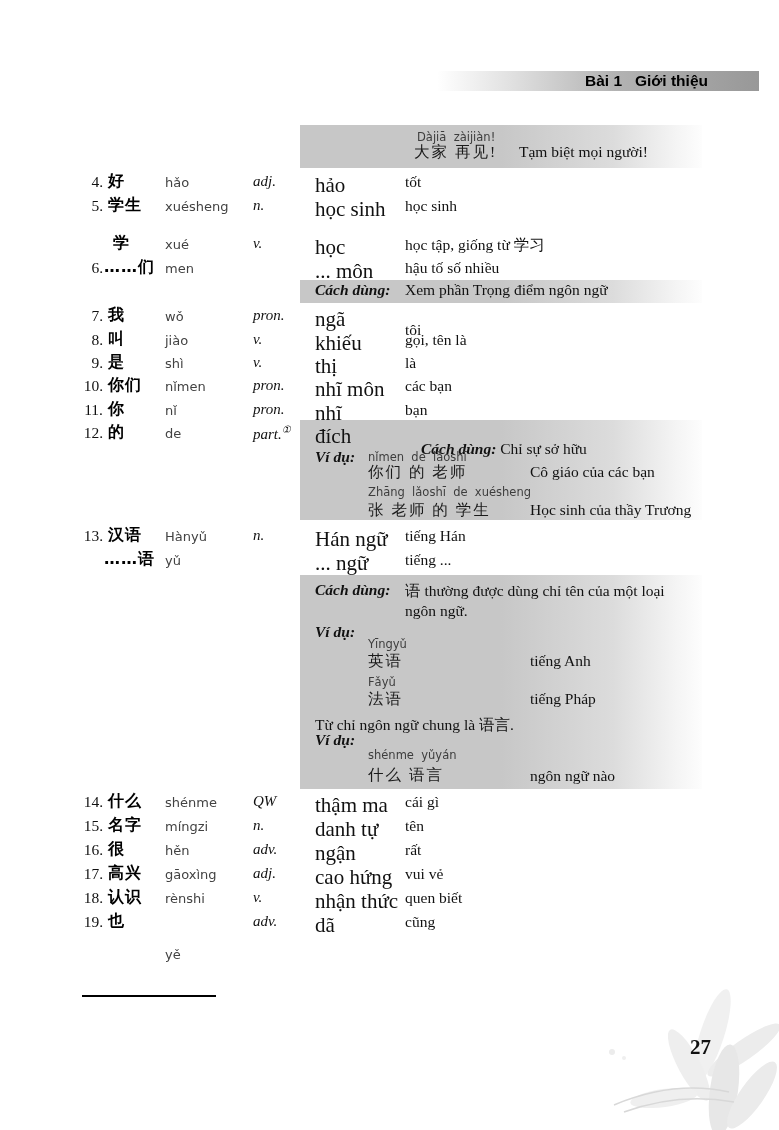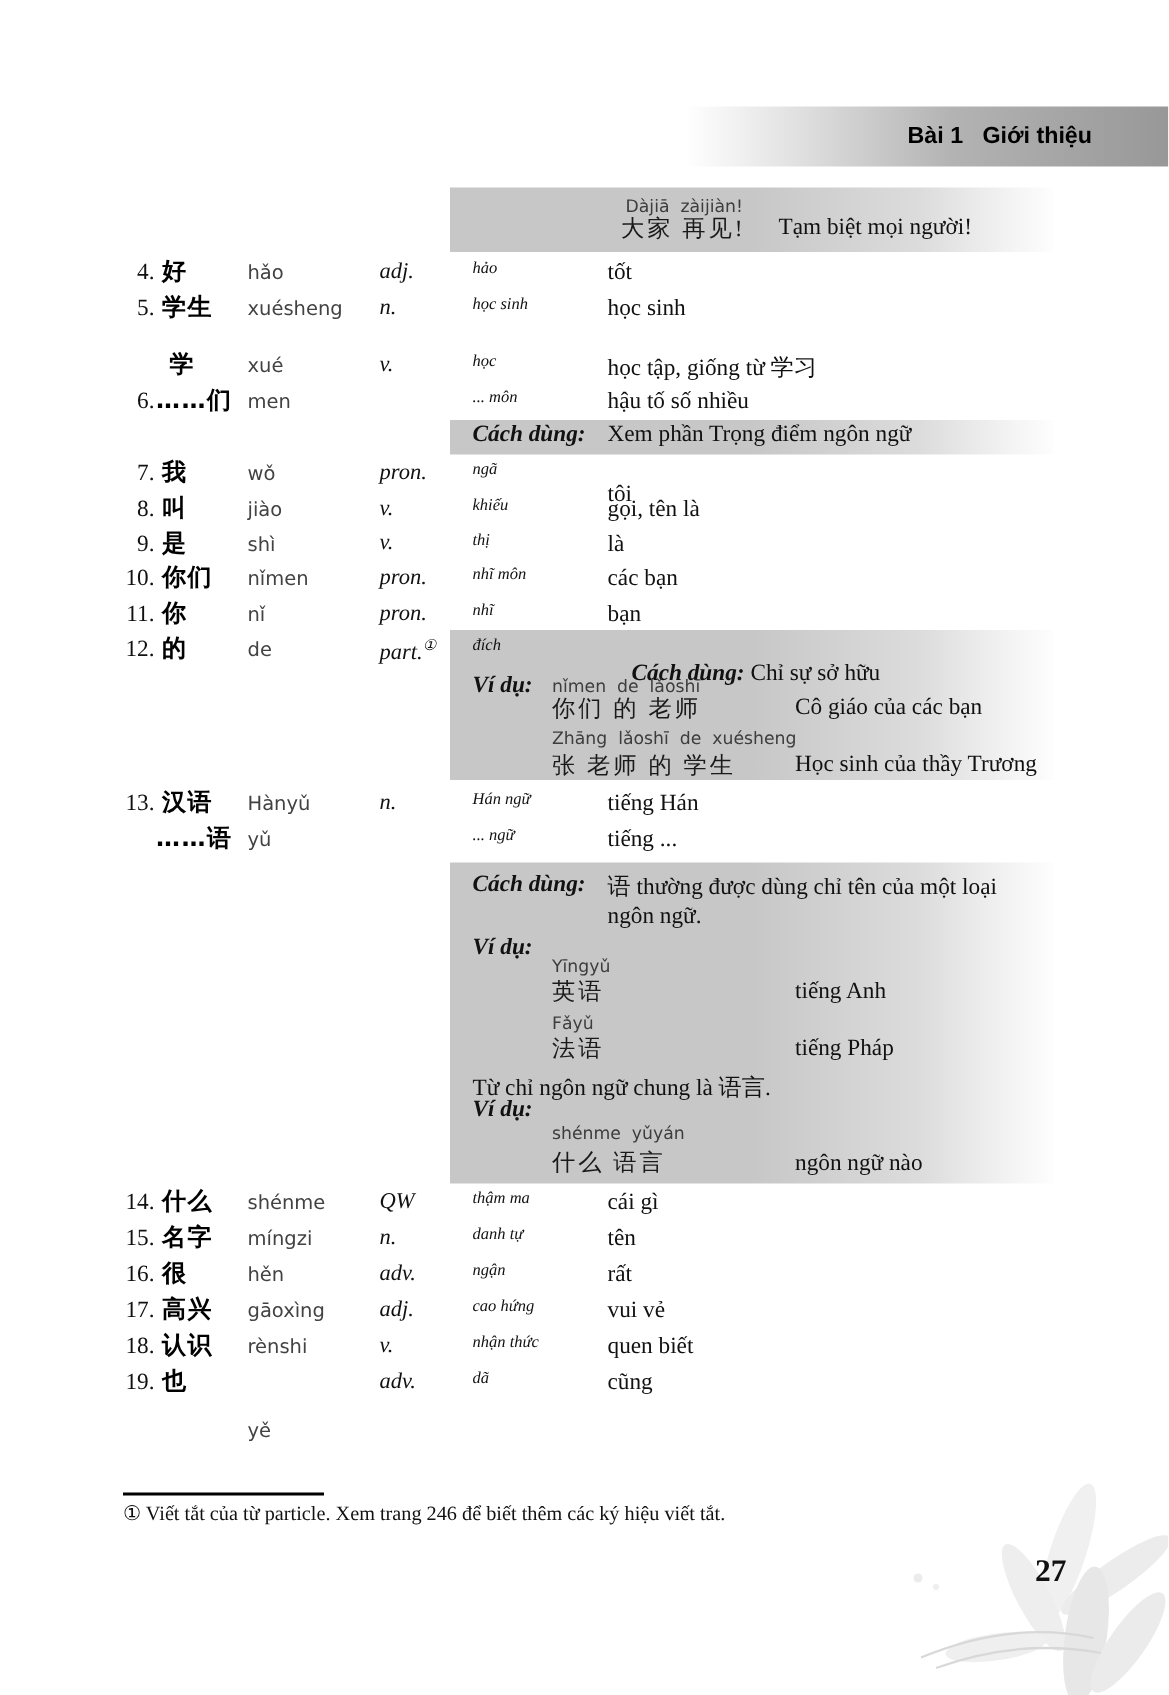--- a/index.html
+++ b/index.html
@@ -1,33 +1,33 @@
 <!DOCTYPE html>
 <html><head>
 <meta charset="utf-8">
 <style>
   html,body{margin:0;padding:0;background:#fff;}
   #page{position:relative;width:779px;height:1130px;background:#fff;overflow:hidden;
         font-family:"Liberation Serif",serif;color:#111;}
   .abs{position:absolute;white-space:pre;}
   
-  #header-band{position:absolute;left:457px;top:71px;width:322px;height:40px;
+  #header-band{position:absolute;left:437px;top:71px;width:322px;height:20px;
       background:linear-gradient(to right,#ffffff 0%,#e2e2e2 22%,#b3b3b3 55%,#989898 100%);
       display:flex;align-items:center;}
   #header-band .title{padding-left:148px;font-family:"Liberation Sans",sans-serif;
       font-weight:bold;font-size:15.5px;color:#000;white-space:pre;}
   
   .graybox{position:absolute;left:300px;width:402px;z-index:0;
       background:linear-gradient(to right,#c7c7c7 0%,#c7c7c7 50%,#dcdcdc 78%,#f5f5f5 94%,#fdfdfd 100%);}
   
   .num{font-size:15.5px;text-align:right;width:21px;display:inline-block;}
   .zh{font-family:"DejaVu Sans",sans-serif;font-weight:600;font-size:16px;color:#000;letter-spacing:1px;}
   .pinyin{font-family:"DejaVu Sans",sans-serif;font-size:13px;color:#424242;}
   .pos{font-style:italic;font-size:15px;}
-  .hv{font-style:italic;font-size:11px;}
+  .hv{font-size:21px;}
   .mean{font-size:15.5px;}
   .lbl{font-weight:bold;font-style:italic;font-size:15.5px;}
   .small-pinyin{font-family:"DejaVu Sans",sans-serif;font-size:11.5px;color:#3d3d3d;}
   .ex-zh{font-size:15.5px;color:#1a1a1a;letter-spacing:2px;}
   .viet{font-size:15.5px;}
   sup{font-size:10px;}
   #footnote-rule{position:absolute;left:82px;top:995px;width:134px;height:2px;background:#000;}
   #footnote-text{position:absolute;left:82px;top:1000px;font-size:13.5px;}
   #page-number{position:absolute;left:690px;top:1035px;font-weight:bold;font-size:21px;z-index:2;}
   #flower{position:absolute;right:0;bottom:0;z-index:1;}
@@ -220,21 +220,20 @@
       <span class="abs viet" style="left: 530px; top: 652px; z-index: 1;">tiếng Anh</span>
       <span class="abs small-pinyin" style="left: 368px; top: 675px; z-index: 1;">Fǎyǔ</span>
       <span class="abs ex-zh" style="left: 368px; top: 689px; z-index: 1;">法语</span>
       <span class="abs viet" style="left: 530px; top: 690px; z-index: 1;">tiếng Pháp</span>
       <span class="abs small-pinyin" style="left: 368px; top: 748px; z-index: 1;">shénme  yǔyán</span>
       <span class="abs ex-zh" style="left: 368px; top: 765px; z-index: 1;">什么 语言</span>
       <span class="abs viet" style="left: 530px; top: 767px; z-index: 1;">ngôn ngữ nào</span>
     </div>
 
   <div id="footnote-rule"></div>
-  <div id="footnote-text">① Viết tắt của từ particle. Xem trang 246 để biết thêm các ký hiệu viết tắt.</div>
 
   <div id="page-number">27</div>
 
   <svg id="flower" width="185" height="150" viewBox="0 0 185 150">
     <g fill="#ededed" stroke="none">
       <ellipse cx="118" cy="55" rx="12" ry="48" transform="rotate(18 118 55)" fill="#f0f0f0"></ellipse>
       <ellipse cx="150" cy="70" rx="10" ry="44" transform="rotate(55 150 70)" fill="#ececec"></ellipse>
       <ellipse cx="95" cy="85" rx="11" ry="40" transform="rotate(-28 95 85)" fill="#eeeeee"></ellipse>
       <ellipse cx="130" cy="110" rx="14" ry="46" transform="rotate(8 130 110)" fill="#e7e7e7"></ellipse>
       <ellipse cx="158" cy="115" rx="12" ry="40" transform="rotate(35 158 115)" fill="#ebebeb"></ellipse>

